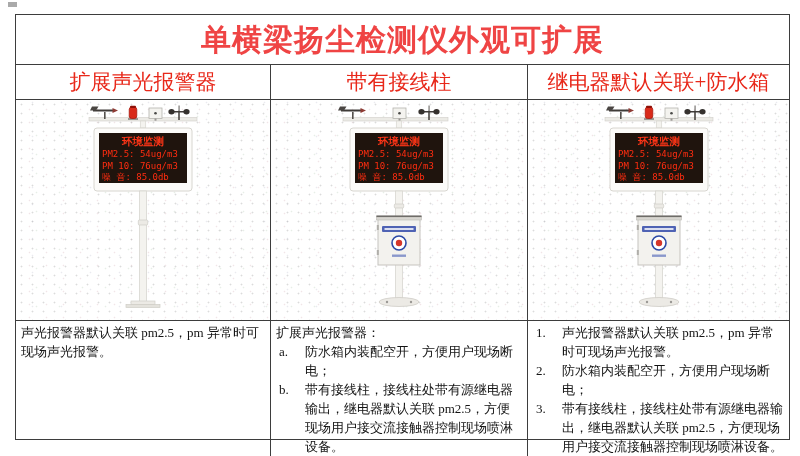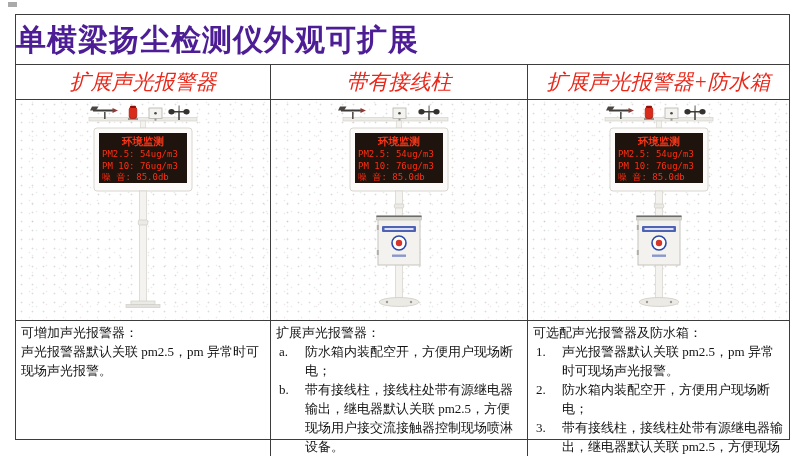--- a/index.html
+++ b/index.html
@@ -13,24 +13,24 @@
     position:absolute;left:15px;top:14px;width:775px;height:426px;
     border:1.5px solid #3d3d3d;box-sizing:border-box;display:flex;flex-direction:column;background:#fff;
   }
   .trow{display:flex;border-bottom:1.5px solid #3d3d3d;}
   .trow:last-child{border-bottom:none;flex:1;}
   .cell{box-sizing:border-box;border-right:1.5px solid #3d3d3d;}
   .cell:last-child{border-right:none;}
   .c1{width:255px;} .c2{width:257px;} .c3{flex:1;}
   
   .title-row{height:49px;}
-  .title-cell{width:100%;line-height:50px;font-size:30px;font-weight:bold;color:#4c1d95;letter-spacing:1px;}
+  .title-cell{width:100%;text-align:center;line-height:50px;font-size:30px;font-weight:bold;color:#ef4444;letter-spacing:1px;}
   
   .header-row{height:34px;}
-  .header-cell{text-align:center;line-height:34px;font-size:21px;color:#e8281a;font-style:italic;}
+  .header-cell{text-align:center;line-height:34px;font-size:21px;color:#e8281a;}
   
   .image-row{height:221px;text-decoration:underline;}
   .image-cell{
     display:flex;justify-content:center;align-items:flex-start;padding-top:2px;
     background-image:
       radial-gradient(circle, rgba(135,135,135,.30) .7px, transparent 1.15px),
       radial-gradient(circle, rgba(195,140,150,.22) .7px, transparent 1.1px),
       radial-gradient(circle, rgba(135,170,135,.20) .7px, transparent 1.1px),
       radial-gradient(circle, rgba(150,150,180,.20) .7px, transparent 1.1px);
     background-size:11px 9px,17px 13px,23px 19px,29px 17px;
@@ -51,21 +51,21 @@
 
 <div class="spec-table">
 
   <div class="trow title-row">
     <div class="cell title-cell">单横梁扬尘检测仪外观可扩展</div>
   </div>
 
   <div class="trow header-row">
     <div class="cell c1 header-cell">扩展声光报警器</div>
     <div class="cell c2 header-cell">带有接线柱</div>
-    <div class="cell c3 header-cell">扩展声光报警器+防水箱</div>
+    <div class="cell c3 header-cell">继电器默认关联+防水箱</div>
   </div>
 
   <div class="trow image-row">
 
     <div class="cell c1 image-cell">
       <svg width="250" height="218" viewBox="0 0 250 218">
         <g transform="translate(125,0)">
           <rect x="-54" y="15.5" width="108" height="3.5" fill="#ecebe6" stroke="#d0cec8" stroke-width="0.6"></rect>
           <g>
             <rect x="-39" y="10" width="1.6" height="7" fill="#55514d"></rect>
@@ -218,36 +218,34 @@
           <ellipse cx="125" cy="200" rx="20" ry="4.5" fill="#eceae5" stroke="#cfcdc7" stroke-width="0.8"></ellipse>
           <circle cx="113" cy="200" r="1.2" fill="#9a9894"></circle>
           <circle cx="137" cy="200" r="1.2" fill="#9a9894"></circle>
         </g>
       </svg>
     </div>
   </div>
 
   <div class="trow">
     <div class="cell c1 desc-cell">
-      <p>可增加声光报警器：</p>
       <p>声光报警器默认关联 pm2.5，pm 异常时可现场声光报警。</p>
     </div>
     <div class="cell c2 desc-cell">
       <p>扩展声光报警器：</p>
       <div class="item">
         <span class="marker">a.</span>
         <span class="itext">防水箱内装配空开，方便用户现场断电；</span>
       </div>
       <div class="item">
         <span class="marker">b.</span>
         <span class="itext">带有接线柱，接线柱处带有源继电器输出，继电器默认关联 pm2.5，方便现场用户接交流接触器控制现场喷淋设备。</span>
       </div>
     </div>
     <div class="cell c3 desc-cell">
-      <p>可选配声光报警器及防水箱：</p>
       <div class="item">
         <span class="marker">1.</span>
         <span class="itext">声光报警器默认关联 pm2.5，pm 异常时可现场声光报警。</span>
       </div>
       <div class="item">
         <span class="marker">2.</span>
         <span class="itext">防水箱内装配空开，方便用户现场断电；</span>
       </div>
       <div class="item">
         <span class="marker">3.</span>

